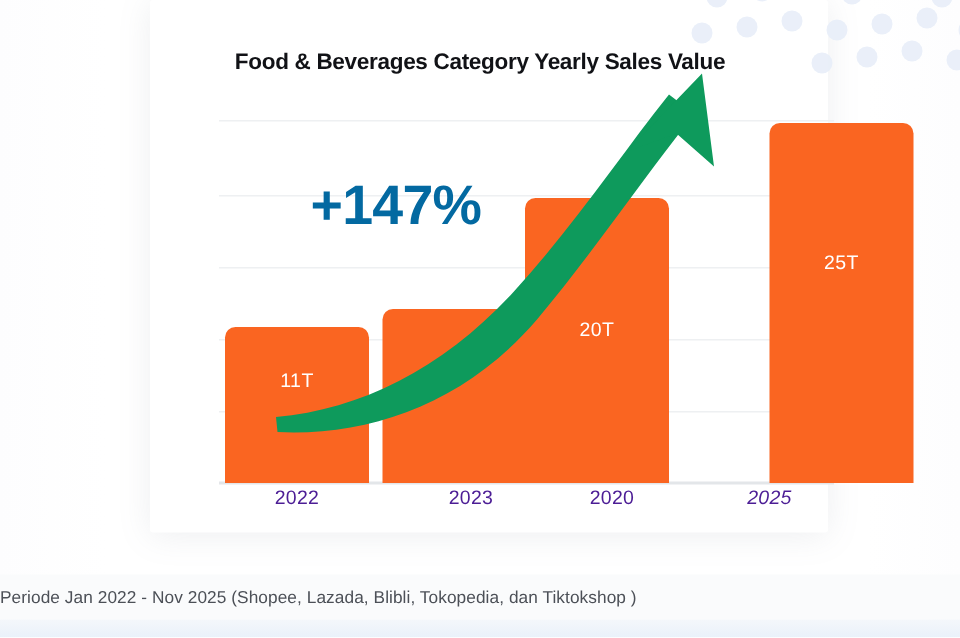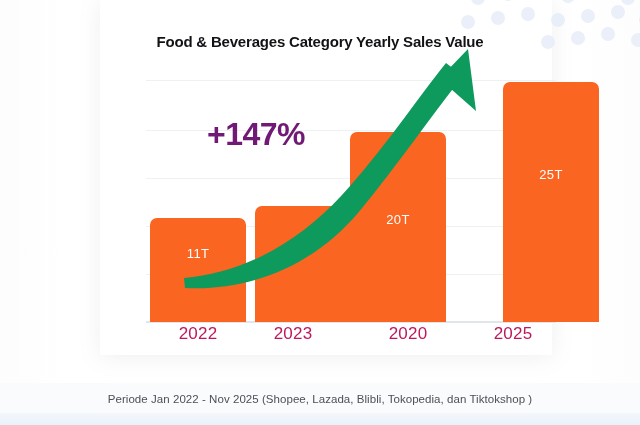--- a/index.html
+++ b/index.html
@@ -160,52 +160,52 @@
     height: 280px;
     pointer-events: none;
     z-index: 5;
   }
 
   
   #percent-label {
     position: absolute;
     left: 207px;
     top: 116px;
-    font-size: 32px;
+    font-size: 37px;
     font-weight: bold;
-    color: #701a75;
+    color: #0369a1;
     letter-spacing: -0.5px;
     z-index: 6;
   }
 
   
   #x-axis {
     position: absolute;
     left: 146px;
     top: 324px;
     width: 410px;
     height: 22px;
   }
 
   .x-tick {
     position: absolute;
     top: 0;
     text-align: center;
-    font-size: 17px;
-    color: #be185d;
+    font-size: 13px;
+    color: #4c1d95;
     letter-spacing: 0.2px;
   }
 
   
   #footer-note {
     position: absolute;
     left: 0;
     top: 393px;
     width: 640px;
-    text-align: center;
+    text-align: left;
     font-size: 11.5px;
     color: #4c5057;
     letter-spacing: 0.05px;
   }
 </style>
 </head>
 <body>
 
 <div id="backdrop">
   <div id="panel-left-fade"></div>
@@ -257,21 +257,21 @@
 
     <div class="bar-group" style="left:109px; width:96px; height:262px;">
       <div class="bar-rect" style="height:116px;"></div>
     </div>
 
     <div class="bar-group" style="left:204px; width:96px; height:262px;">
       <div class="bar-rect" style="height:190px;"></div>
       <div class="bar-value" style="bottom:95px;">20T</div>
     </div>
 
-    <div class="bar-group" style="left:309px; width:96px; height:262px;padding-left:48px;">
+    <div class="bar-group" style="left:319px; width:96px; height:262px;padding-left:48px;">
       <div class="bar-rect" style="height:240px;"></div>
       <div class="bar-value" style="bottom:140px;">25T</div>
     </div>
 
   </div>
 </div>
 
 <svg id="growth-arrow" viewBox="0 0 410 280">
   <path d="M 38 233
            C 95 228, 150 200, 196 150
@@ -280,18 +280,18 @@
            C 284 72, 252 120, 212 168
            C 164 224, 100 246, 39 243
            Z" fill="#0e9a5c"></path>
   <path d="M 322 4 L 330 66 L 305 44 L 272 56 Z" fill="#0e9a5c"></path>
 </svg>
 
 <div id="percent-label">+147%</div>
 
 <div id="x-axis">
   <div class="x-tick" style="left:4px;   width:96px;">2022</div>
-  <div class="x-tick" style="left:99px; width:96px;text-align:center;">2023</div>
+  <div class="x-tick" style="left:120px; width:96px;text-align:center;">2023</div>
   <div class="x-tick" style="left:214px; width:96px;">2020</div>
-  <div class="x-tick" style="left:319px; width:96px;">2025</div>
+  <div class="x-tick" style="left:319px; width:96px;font-style:italic;">2025</div>
 </div>
 
 <div id="footer-note">Periode Jan 2022 - Nov 2025 (Shopee, Lazada, Blibli, Tokopedia, dan Tiktokshop )</div>
 
 </body></html>

